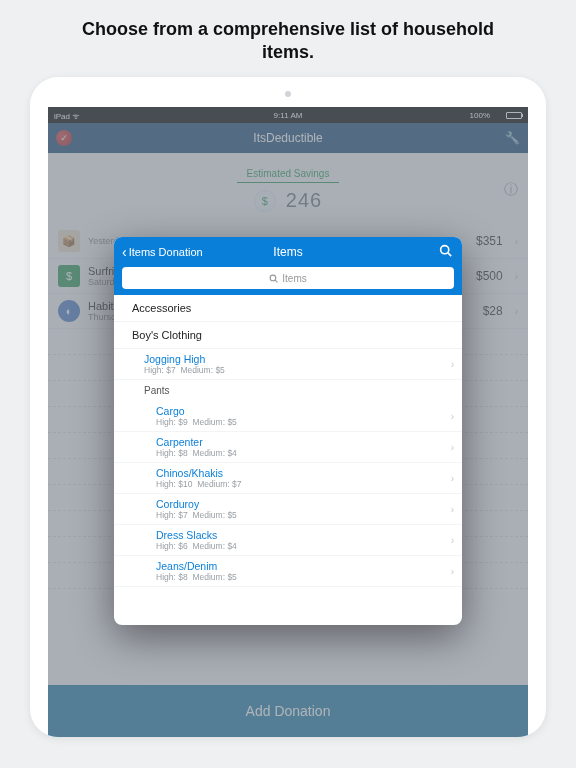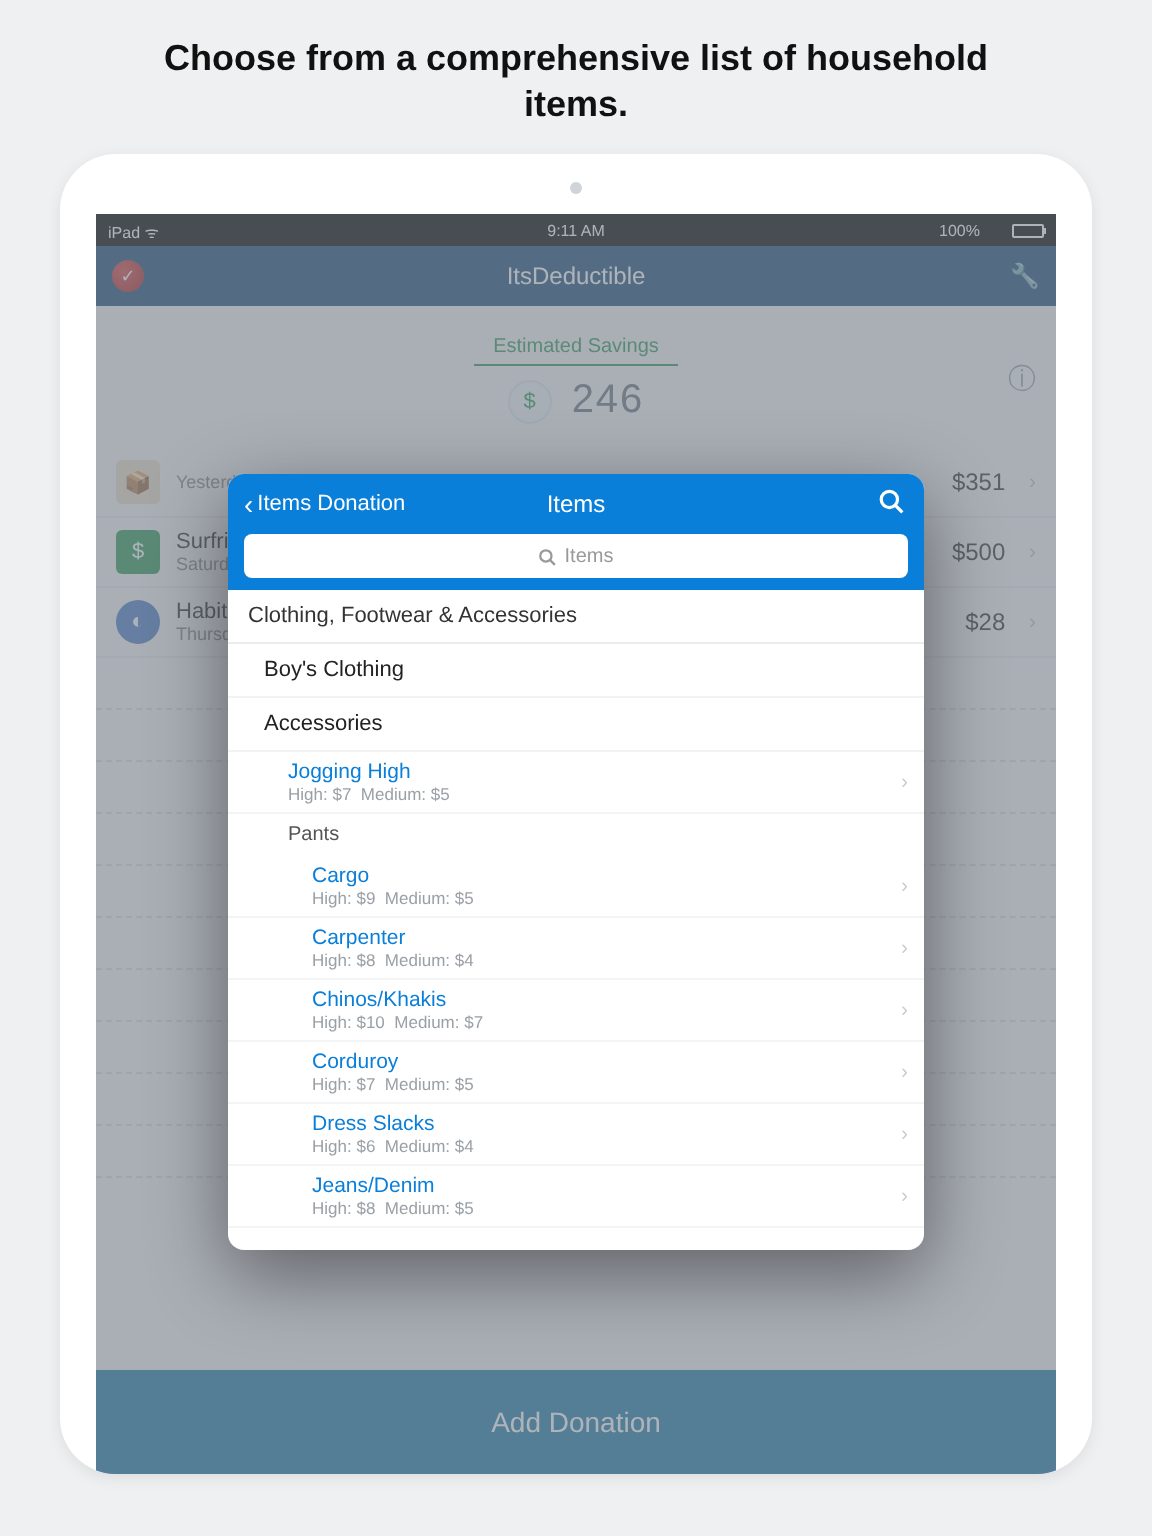--- a/index.html
+++ b/index.html
@@ -156,23 +156,22 @@
       <div class="search-bar-wrap">
         <div class="search-field">
           <svg width="9" height="9" viewBox="0 0 16 16" fill="none" stroke="#999" stroke-width="2">
               <circle cx="7" cy="7" r="5"></circle>
               <line x1="11" y1="11" x2="15" y2="15"></line>
             </svg>
           <span>Items</span>
         </div>
       </div>
       <div class="modal-body">
-        <div class="cat-header">Clothing, Footwear &amp; Accessories</div>
+        <div class="sub-cat">Accessories</div>
         <div class="sub-cat">Boy's Clothing</div>
-        <div class="sub-cat">Accessories</div>
 
         <div class="item-row">
           <div class="item-main">
             <div class="item-name">Jogging High</div>
             <div class="item-prices">
               <span>High:</span> <span>$7</span>&nbsp;&nbsp;<span>Medium:</span> <span>$5</span>
             </div>
           </div>
           <span class="item-chev">›</span>
         </div>

